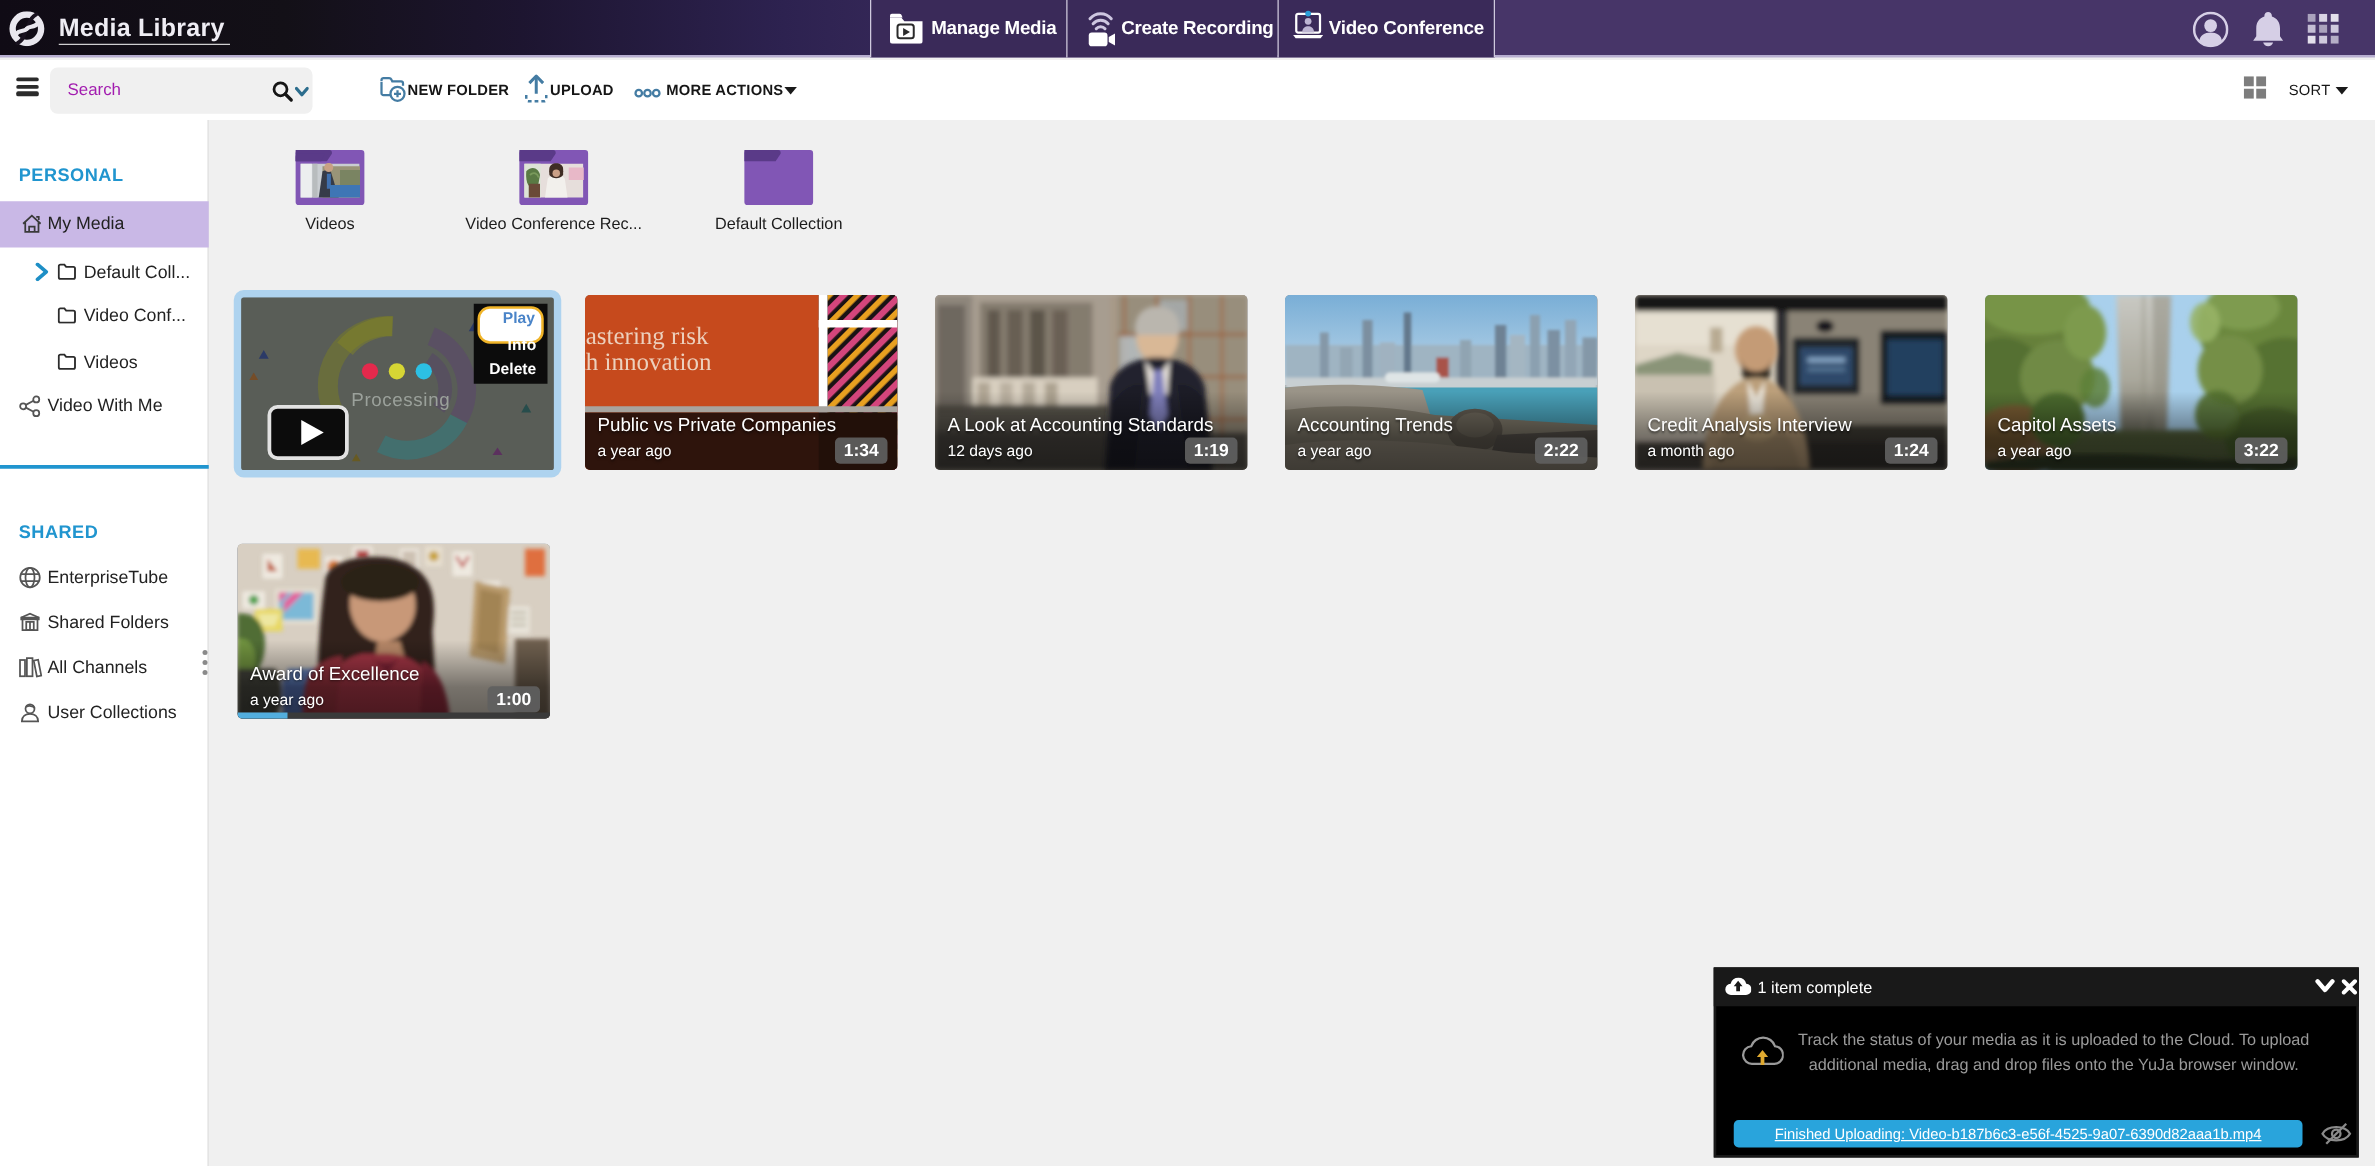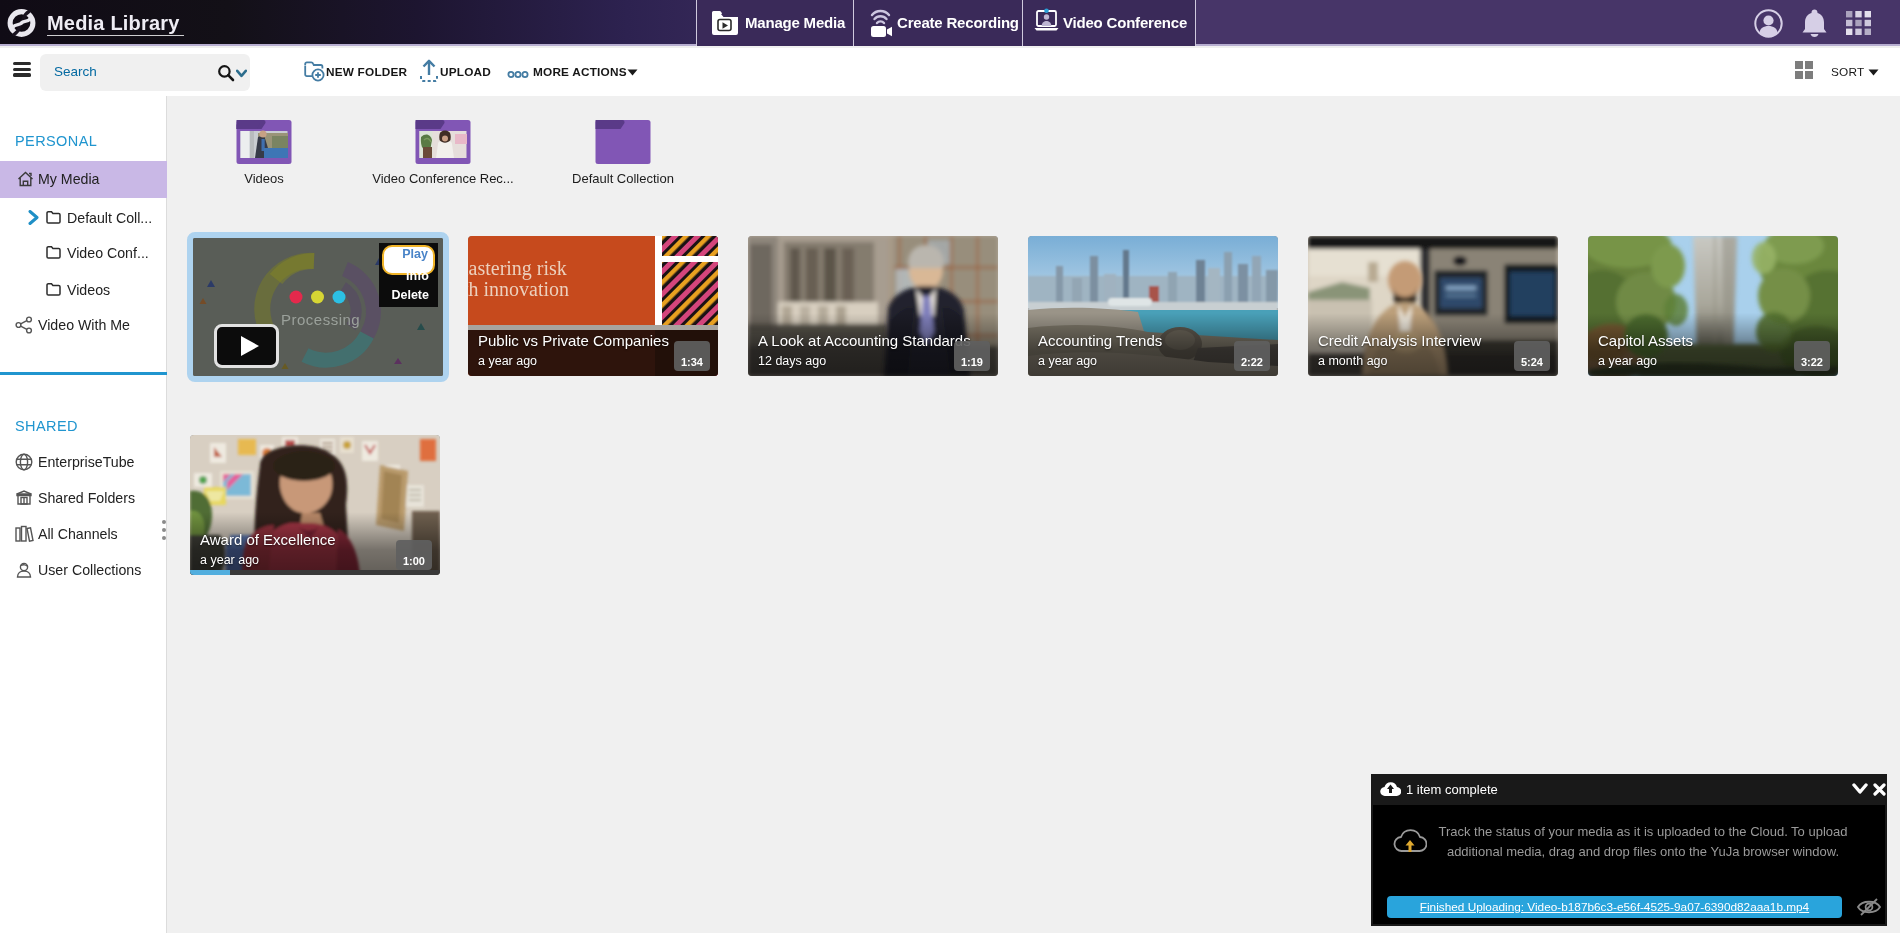--- a/index.html
+++ b/index.html
@@ -15,26 +15,26 @@
   #appTitle .ul { position:absolute; left:0px; top:23px; width:137px; height:1px; background:rgba(255,255,255,0.8); }
 
   .topnav { position:absolute; top:0; height:46px; background:#3a2a59; border-left:1px solid #cfc9dd; color:#fff; }
   .topnav:last-of-type { border-right:1px solid #cfc9dd; }
   .topnav .lbl { position:absolute; top:14px; font-size:15px; font-weight:700; letter-spacing:-0.2px; white-space:nowrap; }
 
   
   #toolbar { position:absolute; left:0; top:48px; width:1900px; height:48px; background:#fff; }
   #hamburger div { position:absolute; left:13px; width:18px; height:3.4px; background:#2b2b2b; border-radius:1.5px; }
   #searchbox { position:absolute; left:40px; top:6px; width:210px; height:37px; background:#f0f0f0; border-radius:6px; }
-  #searchbox .ph { position:absolute; left:14px; top:10px; font-size:13.5px; color:#0369a1; }
+  #searchbox .ph { position:absolute; left:14px; top:10px; font-size:13.5px; color:#a21caf; }
   .tbtn { position:absolute; top:17px; font-size:11.8px; font-weight:700; color:#161616; letter-spacing:0.2px; white-space:nowrap; }
 
   
   #sidebar { position:absolute; left:0; top:96px; width:167px; height:837px; background:#fff; border-right:1px solid #dcdcdc; }
-  .shead { position:absolute; left:15px; font-size:14.5px; font-weight:400; color:#2095cf; letter-spacing:0.4px; }
+  .shead { position:absolute; left:15px; font-size:14.5px; font-weight:700; color:#2095cf; letter-spacing:0.4px; }
   .srow { position:absolute; left:0; width:167px; height:36px; font-size:14.2px; color:#222; }
   .srow .txt { position:absolute; top:10px; white-space:nowrap; }
   #myMedia { background:#c9b8e6; height:37px; }
   #blueline { position:absolute; left:0; top:276px; width:167px; height:3px; background:#2095cf; }
 
   
   #content { position:absolute; left:168px; top:96px; width:1732px; height:837px; background:#f0f0f0; }
 
   .folder { position:absolute; top:20px; width:160px; text-align:center; }
   .folder svg { display:block; margin:0 auto; }
@@ -42,21 +42,21 @@
 
   .card { position:absolute; width:250px; height:140px; border-radius:4px; overflow:hidden; background:#888; }
   .card svg.bg { position:absolute; left:0; top:0; }
   .card .shade { position:absolute; left:0; top:0; width:100%; height:100%;
      background:linear-gradient(180deg, rgba(0,0,0,0) 55%, rgba(0,0,0,0.45) 82%, rgba(0,0,0,0.55) 100%); }
   .card .title { position:absolute; left:10px; bottom:27px; color:#fff; font-size:15px; font-weight:500;
      text-shadow:0 1px 2px rgba(0,0,0,0.6); white-space:nowrap; }
   .card .meta { position:absolute; left:10px; bottom:8px; color:#fff; font-size:12.5px;
      text-shadow:0 1px 2px rgba(0,0,0,0.6); }
   .card .dur { position:absolute; right:8px; bottom:5px; background:rgba(96,96,96,0.92); color:#fff;
-     font-size:11px; font-weight:700; padding:15px 7px 3px; border-radius:4px; }
+     font-size:14px; font-weight:700; padding:2px 7px 3px; border-radius:4px; }
 
   
   #panel { position:absolute; left:1371px; top:774px; width:516px; height:152px; background:#000000; border:2px solid #191919; }
   #panelHead { position:absolute; left:-2px; top:-2px; width:516px; height:31px; background:#191919; color:#fff; }
   #panelHead .t { position:absolute; left:35px; top:8px; font-size:13px; }
   #panelBlue { position:absolute; left:14px; top:120px; width:455px; height:22px; background:#29a4dc; border-radius:4px;
      color:#fff; font-size:11.8px; text-align:center; line-height:22px;text-decoration:underline; }
   #panelTxt { position:absolute; left:60px; top:46px; width:420px; color:#9a9a9a; font-size:13px; line-height:20px; }
 </style>
 </head>
@@ -510,21 +510,21 @@
         <path d="M86 56 a13 11 0 0 0 22 0 v10 a15 13 0 0 1 -22 0 Z" fill="#332a22"></path>
         <path d="M54 140 C54 94 76 66 97 66 C118 66 138 94 140 140 Z" fill="#bb9f7a"></path>
         <path d="M90 68 L97 82 L104 68 L102 96 L92 96 Z" fill="#ece6da"></path>
         <path d="M60 140 C66 112 76 100 90 100 L104 100 C118 104 128 116 132 140 Z" fill="#ab9270"></path>
         <ellipse cx="98" cy="106" rx="15" ry="11" fill="#c3a87e"></ellipse>
       </g>
     </svg>
     <div class="shade"></div>
     <div class="title">Credit Analysis Interview</div>
     <div class="meta">a month ago</div>
-    <div class="dur">5:24</div>
+    <div class="dur">1:24</div>
   </div>
 
   <div class="card" style="left:1420px; top:140px;">
     <svg class="bg" width="250" height="140" viewBox="0 0 250 140">
       <defs>
         <filter id="bl6" x="-10%" y="-10%" width="120%" height="120%">
             <feGaussianBlur stdDeviation="2.2"></feGaussianBlur>
           </filter>
         <linearGradient id="tow" x1="0" y1="0" x2="0" y2="1">
           <stop offset="0" stop-color="#c9c9c3"></stop>

